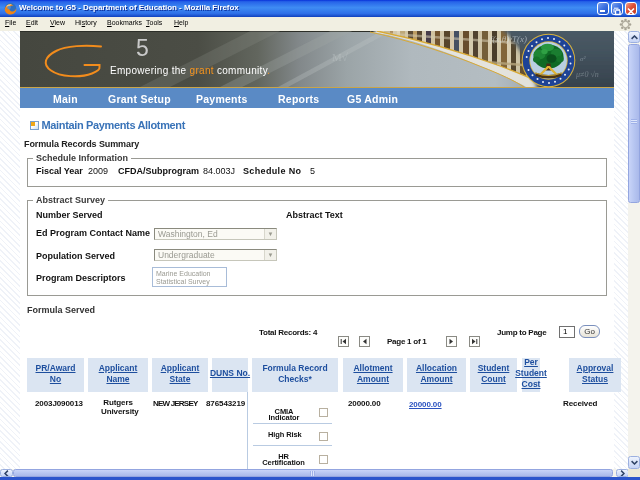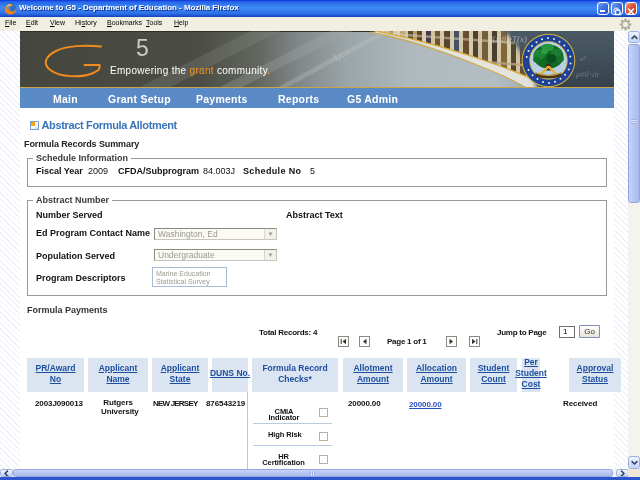--- a/index.html
+++ b/index.html
@@ -40,21 +40,21 @@
 .pg8{font-size:8px !important;letter-spacing:-0.25px;}
 
 .dd{position:absolute;width:123px;height:12px;background:#fbfaf5;border:1px solid #8a8a7e;border-right-color:#c6c6ba;border-bottom-color:#c6c6ba;box-sizing:border-box;}
 .dd .t{position:absolute;left:3px;top:0px;font-size:8.5px;color:#9a9a92;white-space:nowrap;}
 .dd .b{position:absolute;right:0;top:0;width:11px;height:10px;background:#f2f1ea;border-left:1px solid #d8d7cc;color:#9a9a90;font-size:6px;line-height:10px;text-align:center;}
 #pdesc{left:152px;top:267px;width:75px;height:20px;border:1px solid #a8bcd8;box-sizing:border-box;font-size:7px;color:#9a9a92;line-height:8px;padding:2px 0 0 3px;}
 
 .pgbtn{position:absolute;width:11px;height:11px;border:1px solid #8a8a84;background:#fdfdfb;box-sizing:border-box;overflow:hidden;}
 .pgbtn svg{display:block;}
 #jumpin{left:559px;top:326px;width:16px;height:12px;border:1px solid #707070;box-sizing:border-box;font-size:8px;padding-left:3px;line-height:10px;}
-#gobtn{left:579px;top:325px;width:21px;height:13px;border:1px solid #7a8fbc;border-radius:1px;background:linear-gradient(#ffffff,#e8e4d8);box-sizing:border-box;font-size:8px;font-weight:normal;color:#333;text-align:center;line-height:11px;}
+#gobtn{left:579px;top:325px;width:21px;height:13px;border:1px solid #7a8fbc;border-radius:6px;background:linear-gradient(#ffffff,#e8e4d8);box-sizing:border-box;font-size:8px;font-weight:normal;color:#333;text-align:center;line-height:11px;}
 
 .hc{position:absolute;top:358px;height:34px;background:#dbe5f2;box-sizing:border-box;display:flex;align-items:center;justify-content:center;text-align:center;padding-bottom:3px;}
 .hc a{color:#1d4e9e;font-weight:bold;font-size:8.5px;text-decoration:underline;line-height:11px;}
 .bt{position:absolute;font-size:8px;font-weight:bold;color:#111;text-align:center;line-height:8.5px;white-space:nowrap;letter-spacing:-0.1px;}
 .sm{font-size:7.5px !important;line-height:6.4px !important;}
 .cb{position:absolute;left:319px;width:9px;height:9px;border:1px solid #b8b0a0;background:#fff;box-sizing:border-box;}
 .sep{position:absolute;left:253px;width:79px;height:1px;background:#b9cbe2;}
 #vline{left:247px;top:392px;width:1px;height:77px;background:#b9cbe2;}
 a.blink{color:#2a52c0;font-size:8px;font-weight:bold;text-decoration:underline;letter-spacing:-0.1px;}
 
@@ -260,52 +260,52 @@
 <div class="abs" id="nav">
   <a style="left:33px">Main</a>
   <a style="left:88px">Grant Setup</a>
   <a style="left:176px">Payments</a>
   <a style="left:258px">Reports</a>
   <a style="left:327px">G5 Admin</a>
 </div>
 
 <div class="abs" id="content"></div>
 <div class="abs" id="hicon"></div>
-<div class="abs" id="htext">Abstract Formula Allotment</div>
+<div class="abs" id="htext">Maintain Payments Allotment</div>
 <div class="abs" id="frs">Formula Records Summary</div>
 
 <fieldset id="fs1">
     <legend>Schedule Information</legend>
   </fieldset>
 <div class="lbl" style="left:36px;top:166px">Fiscal Year</div>
 <div class="val" style="left:88px;top:166px">2009</div>
 <div class="lbl" style="left:118px;top:166px">CFDA/Subprogram</div>
 <div class="val" style="left:203px;top:166px">84.003J</div>
 <div class="lbl" style="left:243px;top:166px;letter-spacing:0.35px">Schedule No</div>
 <div class="val" style="left:310px;top:166px">5</div>
 
 <fieldset id="fs2">
-    <legend>Abstract Number</legend>
+    <legend>Abstract Survey</legend>
   </fieldset>
 <div class="lbl" style="left:36px;top:210px">Number Served</div>
 <div class="lbl" style="left:286px;top:210px">Abstract Text</div>
 <div class="lbl" style="left:36px;top:228px">Ed Program Contact Name</div>
 <div class="dd" style="left:154px;top:228px">
     <span class="t">Washington, Ed</span>
     <span class="b">▼</span>
   </div>
 <div class="lbl" style="left:36px;top:251px">Population Served</div>
 <div class="dd" style="left:154px;top:249px">
     <span class="t">Undergraduate</span>
     <span class="b">▼</span>
   </div>
 <div class="lbl" style="left:36px;top:273px">Program Descriptors</div>
 <div class="abs" id="pdesc">Marine Education<br>Statistical Survey</div>
 
-<div class="lbl" style="left:27px;top:305px;font-size:9px;color:#333">Formula Payments</div>
+<div class="lbl" style="left:27px;top:305px;font-size:9px;color:#333">Formula Served</div>
 
 <div class="lbl pg8" style="left:259px;top:328px">Total Records: 4</div>
 <div class="pgbtn" style="left:338px;top:336px">
     <svg width="9" height="9" viewBox="0 0 9 9">
       <path d="M2.2,2 V7" stroke="#333" stroke-width="1"></path>
       <path d="M7,1.8 L3.5,4.5 L7,7.2 Z" fill="#333"></path>
     </svg>
   </div>
 <div class="pgbtn" style="left:359px;top:336px">
     <svg width="9" height="9" viewBox="0 0 9 9">

